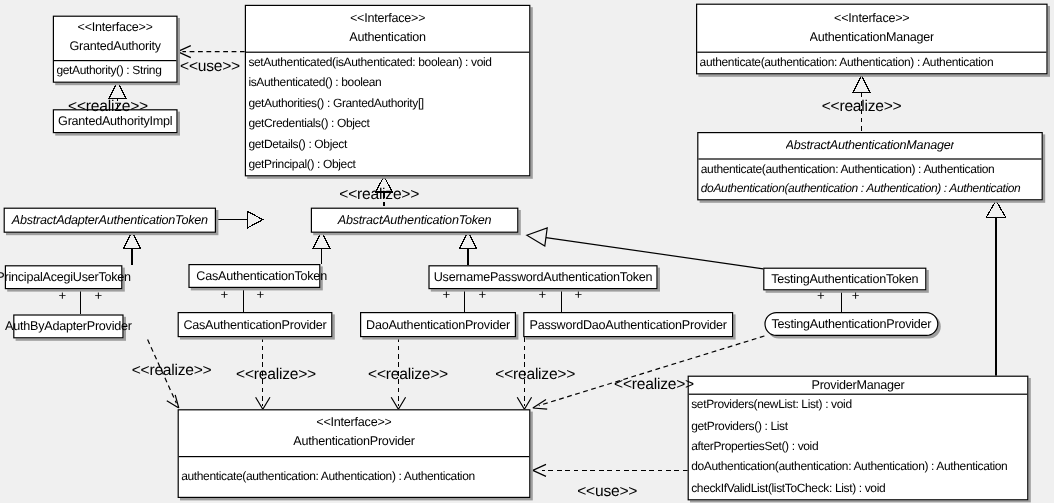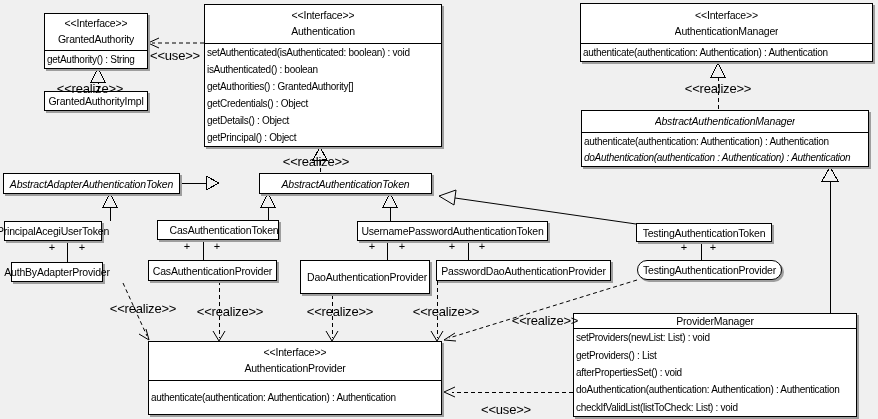--- a/index.html
+++ b/index.html
@@ -180,41 +180,41 @@
   </div>
 
   <div class="uml-box simple abstract" style="left:220px;top:173px;width:173px;height:21px;margin-left:39px;">
     <div class="cname">AbstractAuthenticationToken</div>
   </div>
 
   <div class="uml-box simple" style="left:4px;top:221px;width:98px;height:20px;">
     <div class="cname">PrincipalAcegiUserToken</div>
   </div>
 
-  <div class="uml-box simple" style="left:157px;top:220px;width:122px;height:20px;padding-left:12px;">
+  <div class="uml-box simple" style="left:157px;top:220px;width:110px;height:20px;padding-left:12px;">
     <div class="cname">CasAuthenticationToken</div>
   </div>
 
   <div class="uml-box simple" style="left:357px;top:221px;width:191px;height:20px;">
     <div class="cname">UsernamePasswordAuthenticationToken</div>
   </div>
 
   <div class="uml-box simple" style="left:636px;top:223px;width:136px;height:19px;">
     <div class="cname">TestingAuthenticationToken</div>
   </div>
 
   <div class="uml-box simple" style="left:11px;top:262px;width:92px;height:20px;">
     <div class="cname">AuthByAdapterProvider</div>
   </div>
 
   <div class="uml-box simple" style="left:148px;top:260px;width:129px;height:21px;align-items:center;">
     <div class="cname">CasAuthenticationProvider</div>
   </div>
 
-  <div class="uml-box simple" style="left:300px;top:260px;width:130px;height:34px;align-items:flex-end;">
+  <div class="uml-box simple" style="left:300px;top:260px;width:130px;height:21px;">
     <div class="cname">DaoAuthenticationProvider</div>
   </div>
 
   <div class="uml-box simple" style="left:436px;top:260px;width:175px;height:21px;">
     <div class="cname">PasswordDaoAuthenticationProvider</div>
   </div>
 
   <div class="uml-box simple" style="left:637px;top:260px;width:145px;height:20px;border-radius:10px;">
     <div class="cname">TestingAuthenticationProvider</div>
   </div>

